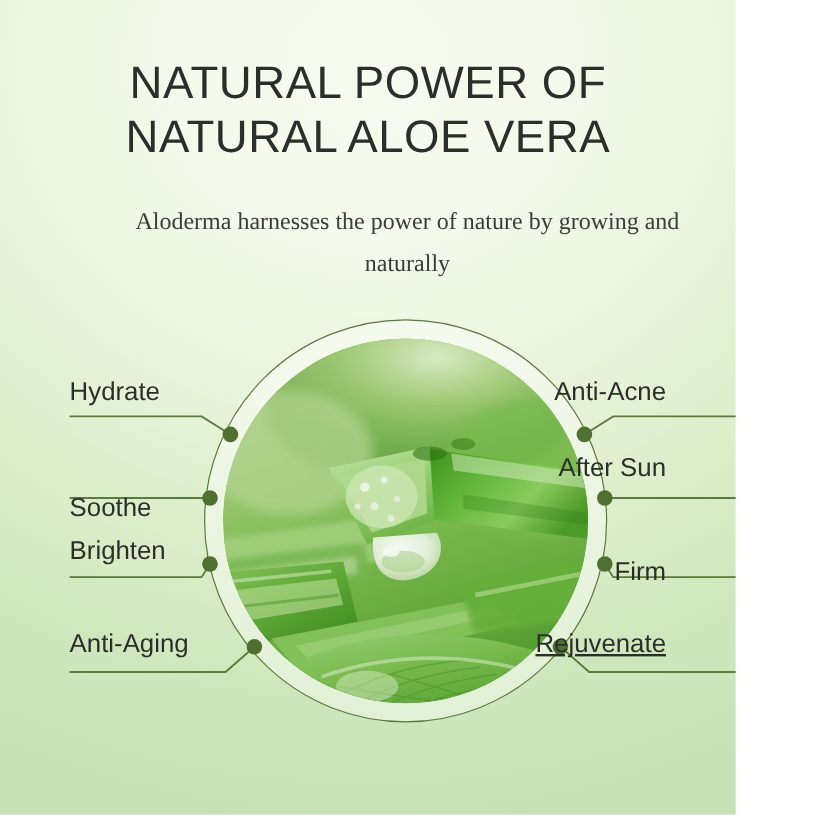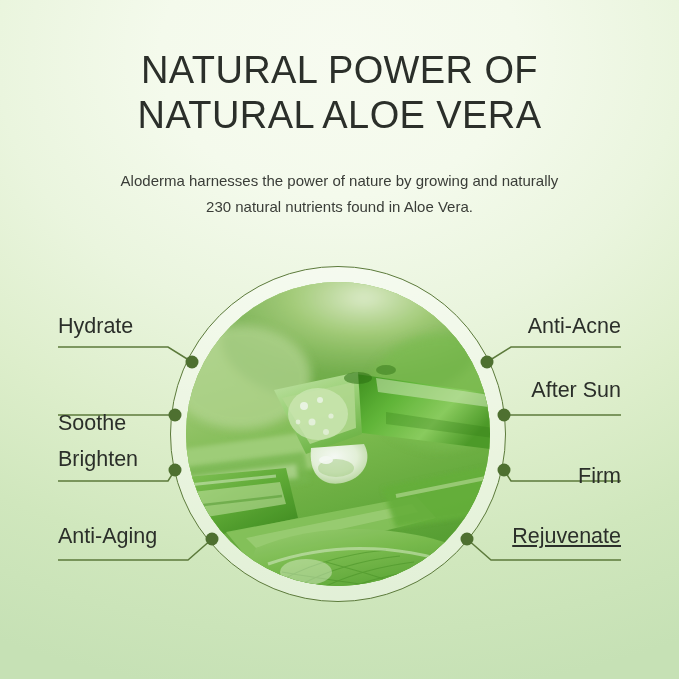--- a/index.html
+++ b/index.html
@@ -4,21 +4,21 @@
 <title>Natural Power of Organic Aloe Vera</title>
 <style>
   * { margin:0; padding:0; box-sizing:border-box; }
   html,body{
     width:679px; height:679px;
     font-family:"Liberation Sans", sans-serif;
     overflow:hidden;
   }
   #infographic{
     position:relative;
-    width:679px; height:679px;
+    width:613px; height:679px;
     background:
       radial-gradient(120% 95% at 50% 8%,
         #f7fbf0 0%,
         #f4faec 22%,
         #eaf5de 42%,
         #ddeecb 62%,
         #d0e7bd 80%,
         #c6e1b5 100%);
     overflow:hidden;
   }
@@ -31,23 +31,24 @@
     line-height:1.18;
     letter-spacing:0.4px;
     color:#2b2f2a;
     font-weight:400;
   }
   .headline .l2{ display:block; }
 
   .subtitle{
     position:absolute; left:88px; width:503px; top:168px;
     text-align:center;
-    font-size:15px;
+    font-size:20px;
     line-height:1.76;
     color:#3a3d38;
+    font-family:Liberation Serif, serif;
   }
 
   
   .circle-wrap{
     position:absolute;
     left:170px; top:266px;
     width:336px; height:336px;
   }
   .outer-ring{
     position:absolute; inset:0;
@@ -98,21 +99,20 @@
 
 <div id="infographic">
 
   <h1 class="headline">
     <span class="l1">NATURAL POWER OF</span>
     <span class="l2">NATURAL ALOE VERA</span>
   </h1>
 
   <p class="subtitle">
     <span style="display: block;">Aloderma harnesses the power of nature by growing and naturally</span>
-    <span style="display: block;">230 natural nutrients found in Aloe Vera.</span>
   </p>
 
   <div class="circle-wrap">
     <div class="outer-ring"></div>
     <div class="photo-circle">
       <svg viewBox="0 0 304 304" preserveAspectRatio="xMidYMid slice" aria-hidden="true">
         <defs>
           <linearGradient id="bgTop" x1="0" y1="0" x2="0.3" y2="1">
             <stop offset="0%" stop-color="#cfe3b2"></stop>
             <stop offset="30%" stop-color="#a9d07e"></stop>

